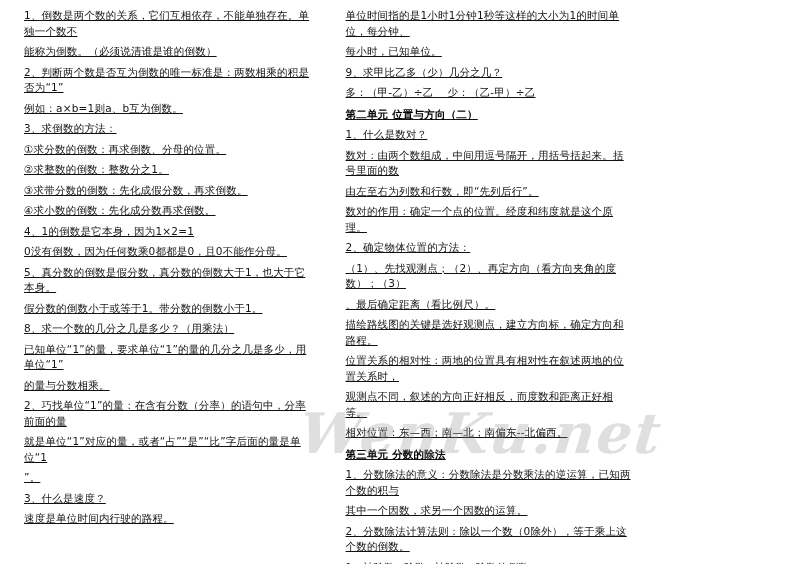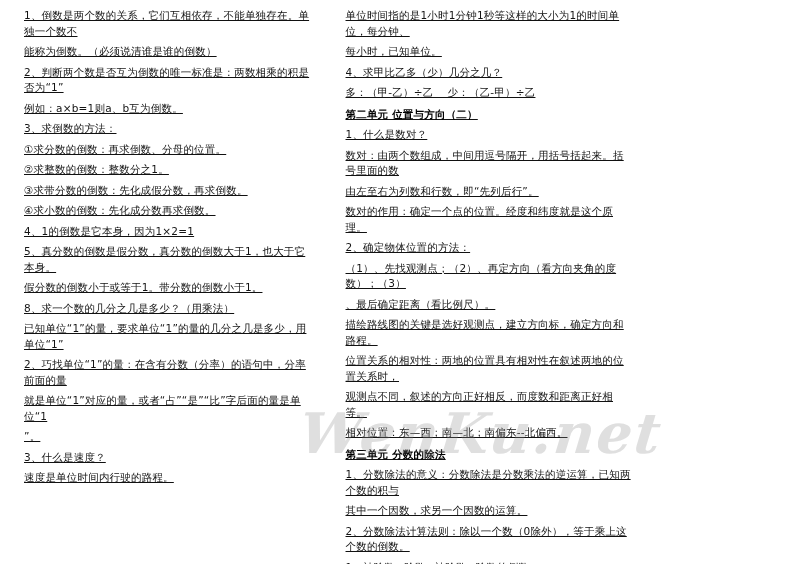--- a/index.html
+++ b/index.html
@@ -82,35 +82,37 @@
       <p class="line">1、倒数是两个数的关系，它们互相依存，不能单独存在。单独一个数不</p>
       <p class="line">能称为倒数。（必须说清谁是谁的倒数）</p>
       <p class="line">2、判断两个数是否互为倒数的唯一标准是：两数相乘的积是否为“1”</p>
       <p class="line">例如：a×b=1则a、b互为倒数。</p>
       <p class="line">3、求倒数的方法：</p>
       <p class="line">①求分数的倒数：再求倒数、分母的位置。</p>
       <p class="line">②求整数的倒数：整数分之1。</p>
       <p class="line">③求带分数的倒数：先化成假分数，再求倒数。</p>
       <p class="line">④求小数的倒数：先化成分数再求倒数。</p>
       <p class="line">4、1的倒数是它本身，因为1×2=1</p>
+      <p class="line">0没有倒数，因为任何数乘0都都是0，且0不能作分母。</p>
       <p class="line">5、真分数的倒数是假分数，真分数的倒数大于1，也大于它本身。</p>
       <p class="line">假分数的倒数小于或等于1。带分数的倒数小于1。</p>
       <p class="line">8、求一个数的几分之几是多少？（用乘法）</p>
       <p class="line">已知单位“1”的量，要求单位“1”的量的几分之几是多少，用单位“1”</p>
+      <p class="line">的量与分数相乘。</p>
       <p class="line">2、巧找单位“1”的量：在含有分数（分率）的语句中，分率前面的量</p>
       <p class="line">就是单位“1”对应的量，或者“占”“是”“比”字后面的量是单位“1</p>
       <p class="line">”。</p>
       <p class="line">3、什么是速度？</p>
       <p class="line">速度是单位时间内行驶的路程。</p>
     </div>
 
     <div class="col right">
       <p class="line">单位时间指的是1小时1分钟1秒等这样的大小为1的时间单位，每分钟、</p>
       <p class="line">每小时，已知单位。</p>
-      <p class="line">4、求甲比乙多（少）几分之几？</p>
+      <p class="line">9、求甲比乙多（少）几分之几？</p>
       <p class="line">多：（甲-乙）÷乙    少：（乙-甲）÷乙</p>
       <p class="line head">第二单元 位置与方向（二）</p>
       <p class="line">1、什么是数对？</p>
       <p class="line">数对：由两个数组成，中间用逗号隔开，用括号括起来。括号里面的数</p>
       <p class="line">由左至右为列数和行数，即“先列后行”。</p>
       <p class="line">数对的作用：确定一个点的位置。经度和纬度就是这个原理。</p>
       <p class="line">2、确定物体位置的方法：</p>
       <p class="line">（1）、先找观测点；（2）、再定方向（看方向夹角的度数）；（3）</p>
       <p class="line">、最后确定距离（看比例尺）。</p>
       <p class="line">描绘路线图的关键是选好观测点，建立方向标，确定方向和路程。</p>

